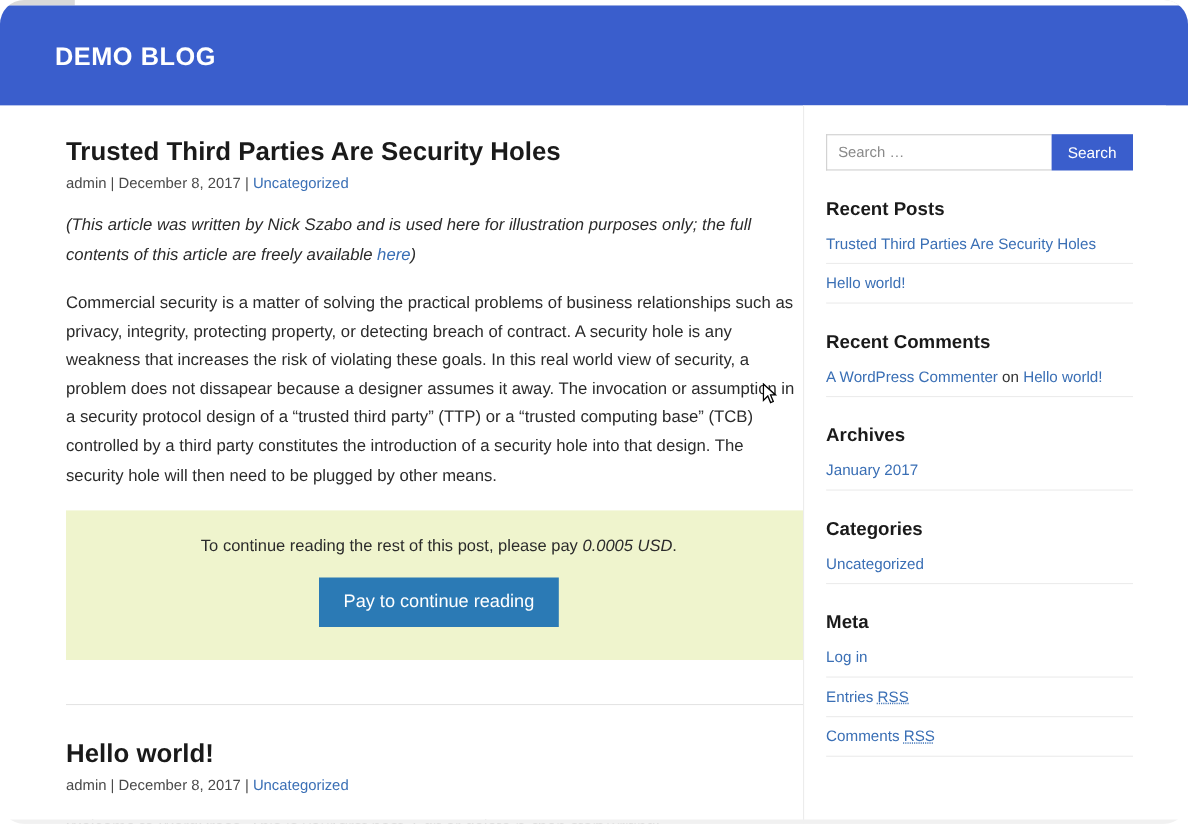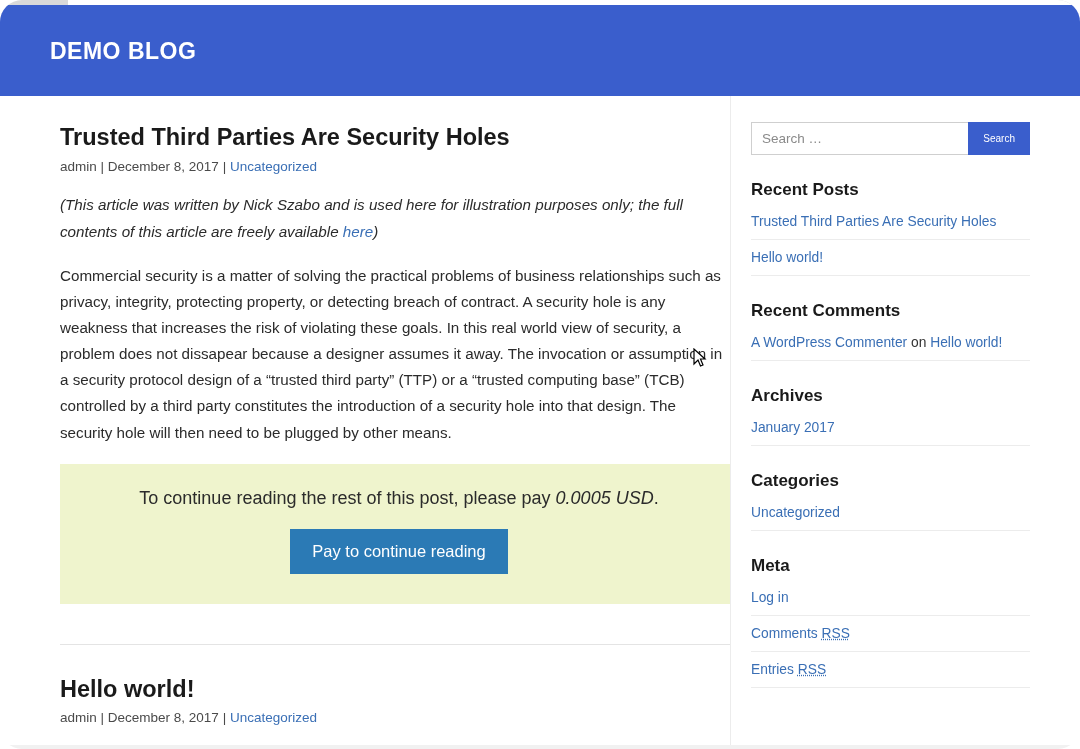--- a/index.html
+++ b/index.html
@@ -97,21 +97,21 @@
     font-style: italic;
   }
   .paywall {
     margin-top: 2px;
     width: 678px;
     background: #eff4cd;
     padding: 24px 20px 30px 20px;
     text-align: center;
   }
   .paywall-text {
-    font-size: 18px;
+    font-size: 15px;
     color: #2b2b2b;
   }
   .paywall-text em { font-style: italic; }
   .paywall-button {
     margin-top: 20px;
     display: inline-block;
     background: #2b7ab5;
     color: #ffffff;
     border: none;
     font-size: 16.5px;
@@ -156,21 +156,21 @@
     font-size: 13.5px;
     color: #555;
     font-family: "Liberation Sans", sans-serif;
     outline: none;
   }
   .search-input::placeholder { color: #8a8a8a; }
   .search-button {
     background: #3a5ecc;
     color: #fff;
     border: none;
-    font-size: 10px;
+    font-size: 14px;
     padding: 0 15px;
     cursor: pointer;
     font-family: "Liberation Sans", sans-serif;
   }
   .widget { margin-top: 25px; }
   .widget-title {
     font-size: 17px;
     font-weight: bold;
     color: #1a1a1a;
     margin: 0 0 10px 0;
@@ -293,22 +293,22 @@
         <h2 class="widget-title">Categories</h2>
         <ul>
           <li><a href="#">Uncategorized</a></li>
         </ul>
       </div>
 
       <div class="widget">
         <h2 class="widget-title">Meta</h2>
         <ul>
           <li><a href="#">Log in</a></li>
+          <li><a href="#"><span>Entries </span><span class="abbr-underline">RSS</span></a></li>
           <li><a href="#"><span>Comments </span><span class="abbr-underline">RSS</span></a></li>
-          <li><a href="#"><span>Entries </span><span class="abbr-underline">RSS</span></a></li>
         </ul>
       </div>
 
     </aside>
 
   </div>
 
   <svg class="cursor" viewBox="0 0 14 20">
     <path d="M1 1 L1 16 L5 12 L7.5 18 L10 17 L7.5 11 L12 11 Z" fill="#ffffff" stroke="#000000" stroke-width="1.2"></path>
   </svg>

